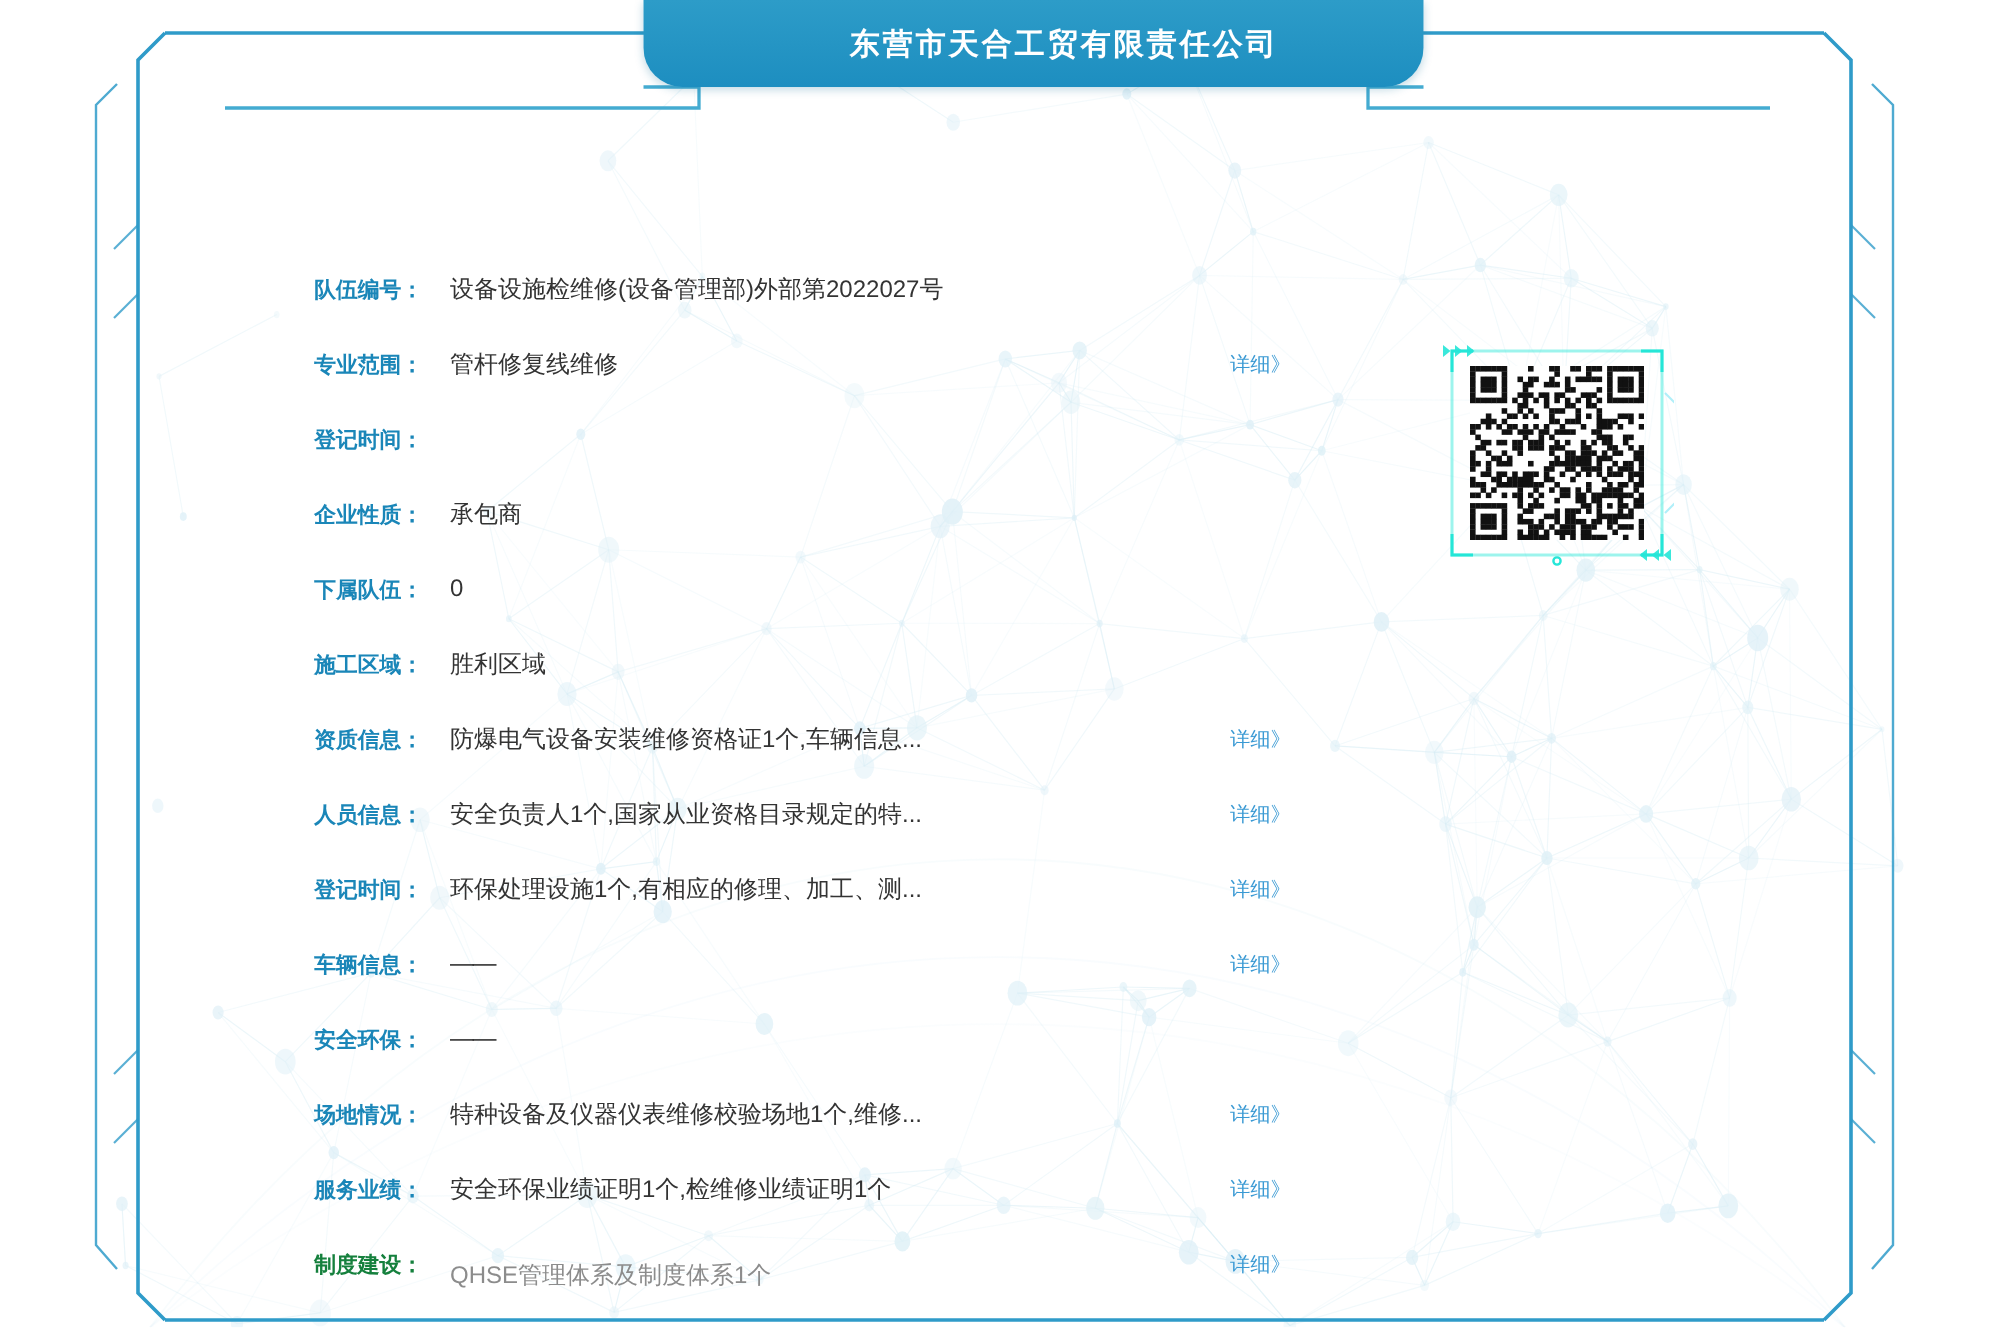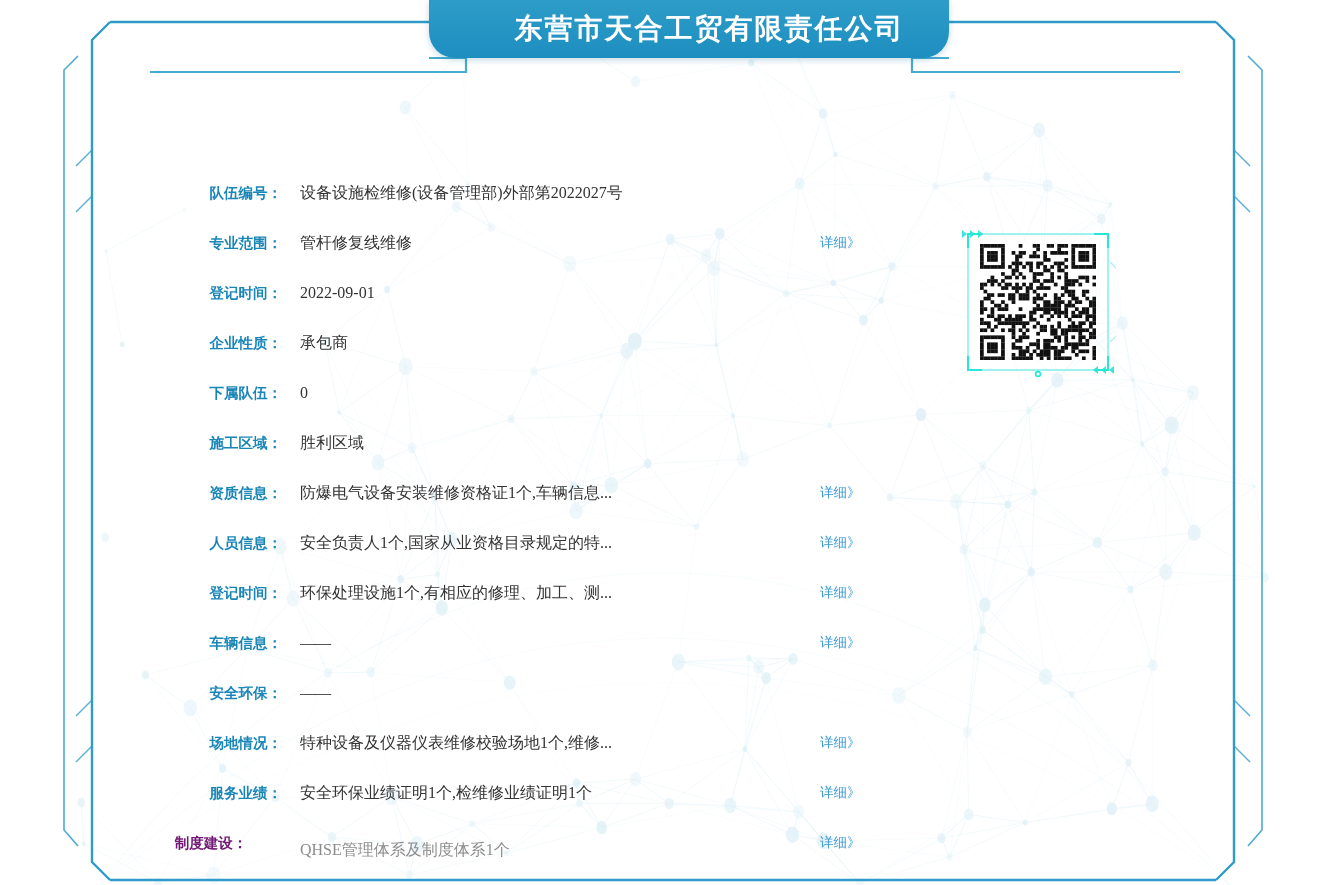--- a/index.html
+++ b/index.html
@@ -40,33 +40,32 @@
     width: 520px; height: 58px;
     background: linear-gradient(180deg, #2d9cc8 0%, #1d8ec0 100%);
     border-radius: 0 0 26px 26px;
     display: flex;
     align-items: center;
     justify-content: center;
     box-shadow: 0 2px 6px rgba(20,110,150,0.25);
   }
   #title-text {
     color: #ffffff;
-    font-size: 28px;
+    font-size: 20px;
     font-weight: bold;
     letter-spacing: 2px;
     white-space: nowrap;
     margin-left: 41px;
   }
 
   
   #info-table {
     position: absolute;
     left: 140px; top: 168px;
     width: 760px;
-    font-family: Liberation Serif, serif;
   }
   .info-row {
     position: relative;
     height: 50px;
     display: flex;
     align-items: center;
   }
   .info-label {
     width: 160px;
     text-align: right;
@@ -78,21 +77,21 @@
   }
   .info-value {
     flex: 1;
     color: #333333;
     font-size: 16px;
     white-space: nowrap;
     overflow: hidden;
     text-overflow: ellipsis;
     max-width: 470px;
   }
-  .info-row.dim .info-label { color: #701a75; text-align: center; }
+  .info-row.dim .info-label { color: #15803d; }
   .info-row.dim .info-value { color: #8c8c8c; margin-top: 14px; }
   .detail-link {
     position: absolute;
     left: 680px;
     color: #3b9ad4;
     font-size: 13.5px;
     text-decoration: none;
     cursor: pointer;
     white-space: nowrap;
     text-align: center;
@@ -820,21 +819,20 @@
         <div class="info-label">队伍编号：</div>
         <div class="info-value">设备设施检维修(设备管理部)外部第2022027号</div>
       </div>
       <div class="info-row">
         <div class="info-label">专业范围：</div>
         <div class="info-value">管杆修复线维修</div>
         <a class="detail-link" href="javascript:void(0)">详细》</a>
       </div>
       <div class="info-row">
         <div class="info-label">登记时间：</div>
-        <div class="info-value">2022-09-01</div>
       </div>
       <div class="info-row">
         <div class="info-label">企业性质：</div>
         <div class="info-value">承包商</div>
       </div>
       <div class="info-row">
         <div class="info-label">下属队伍：</div>
         <div class="info-value">0</div>
       </div>
       <div class="info-row">

